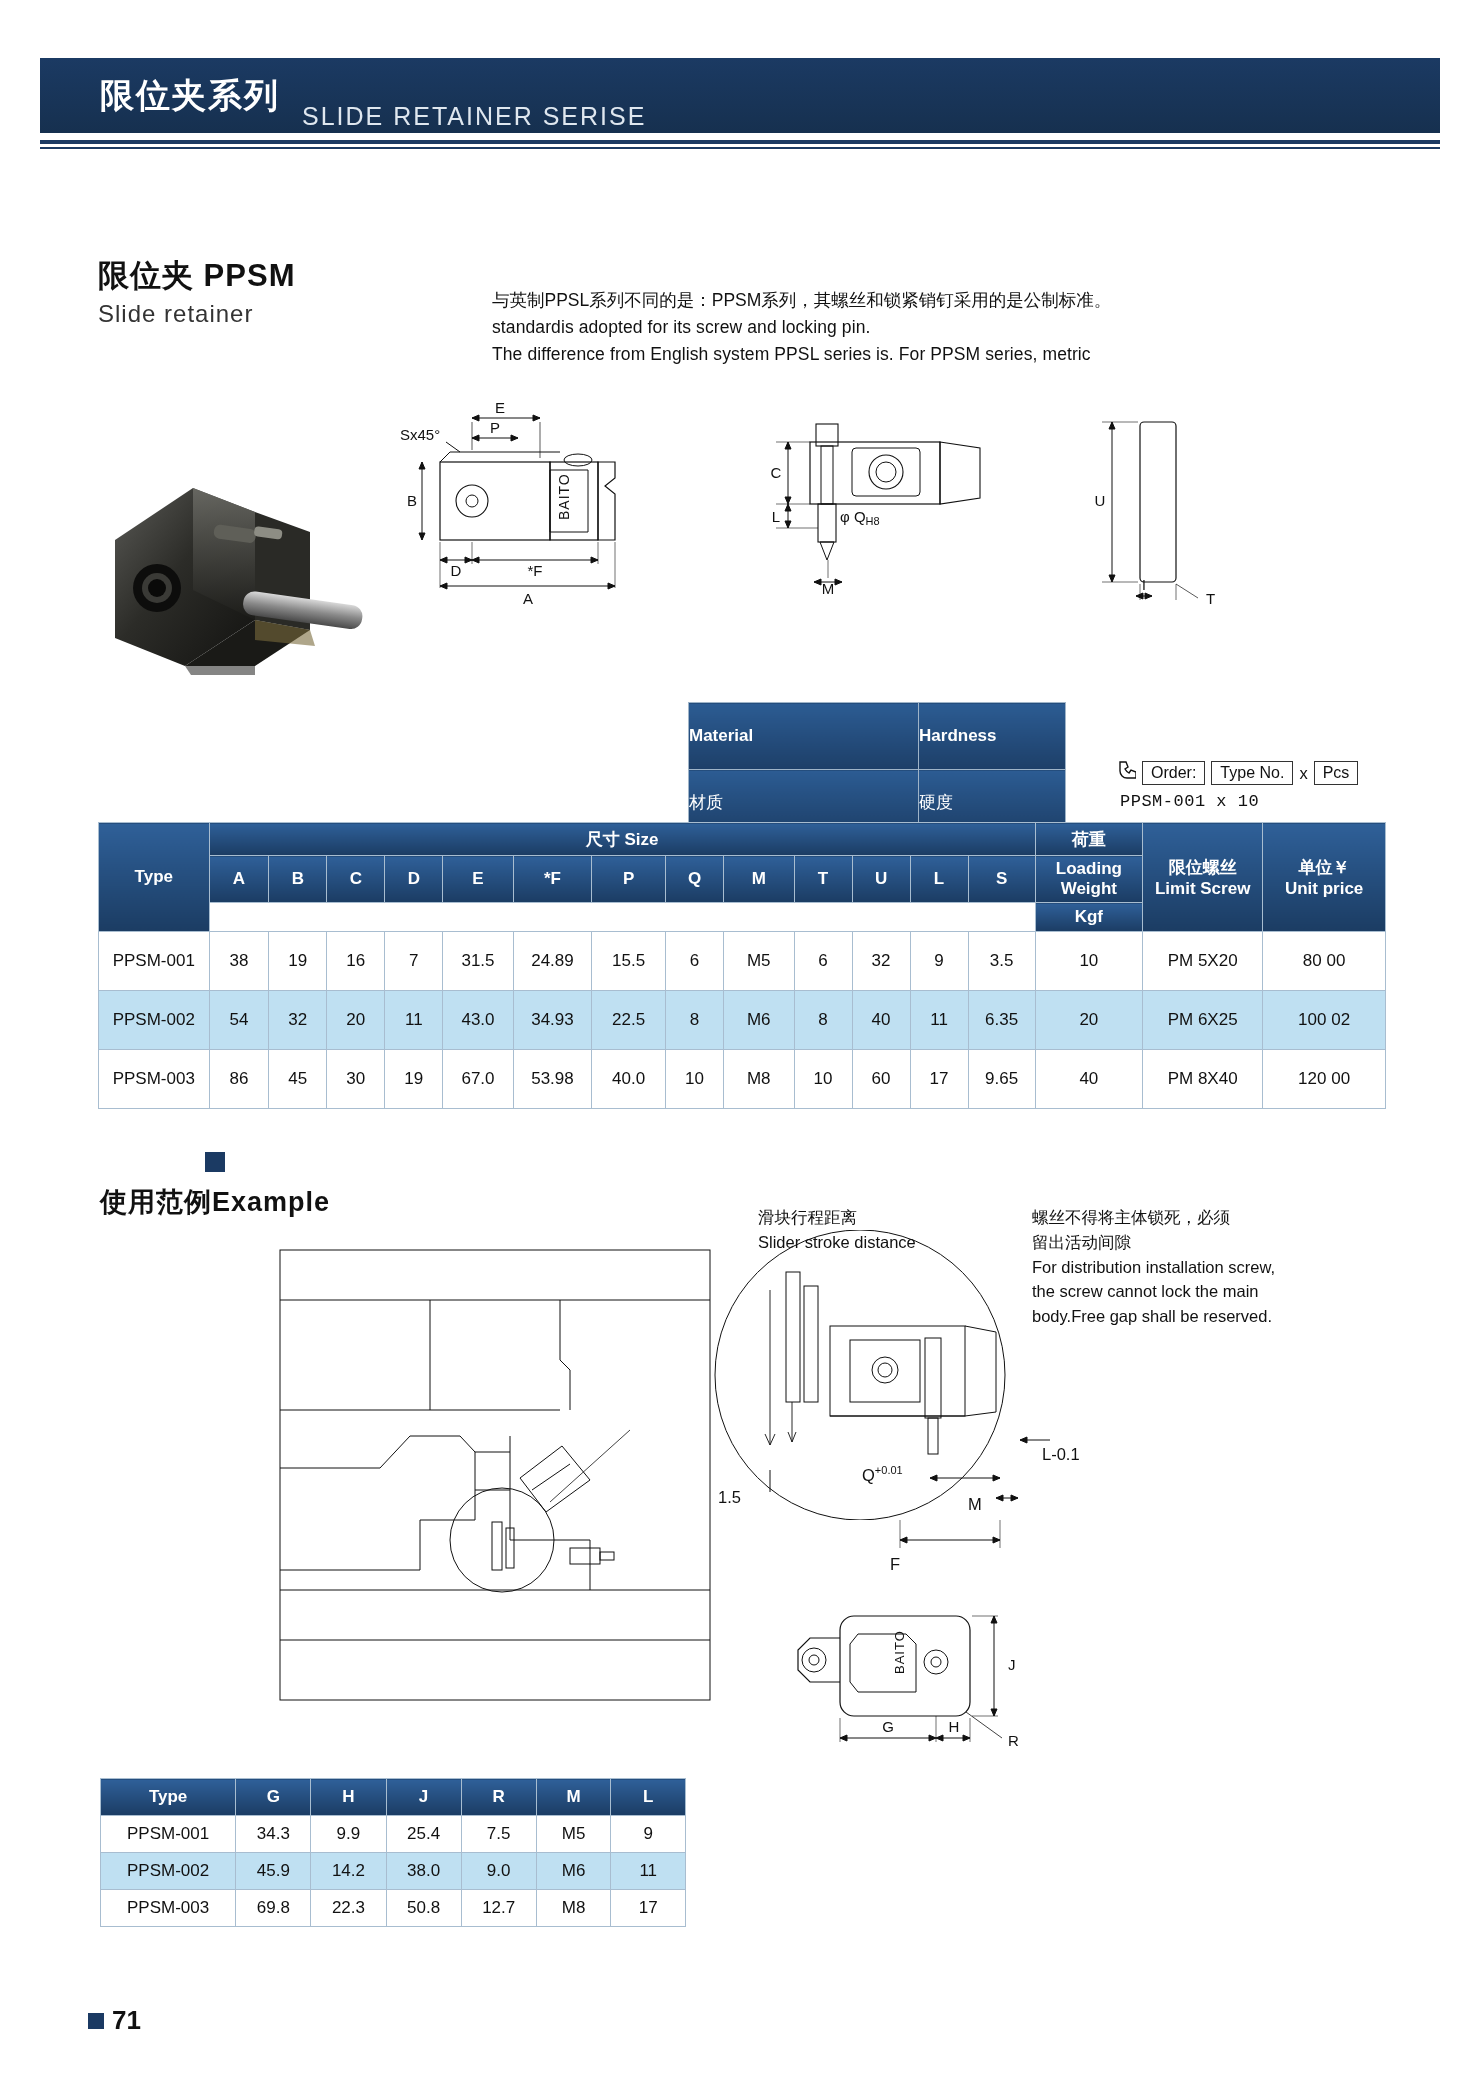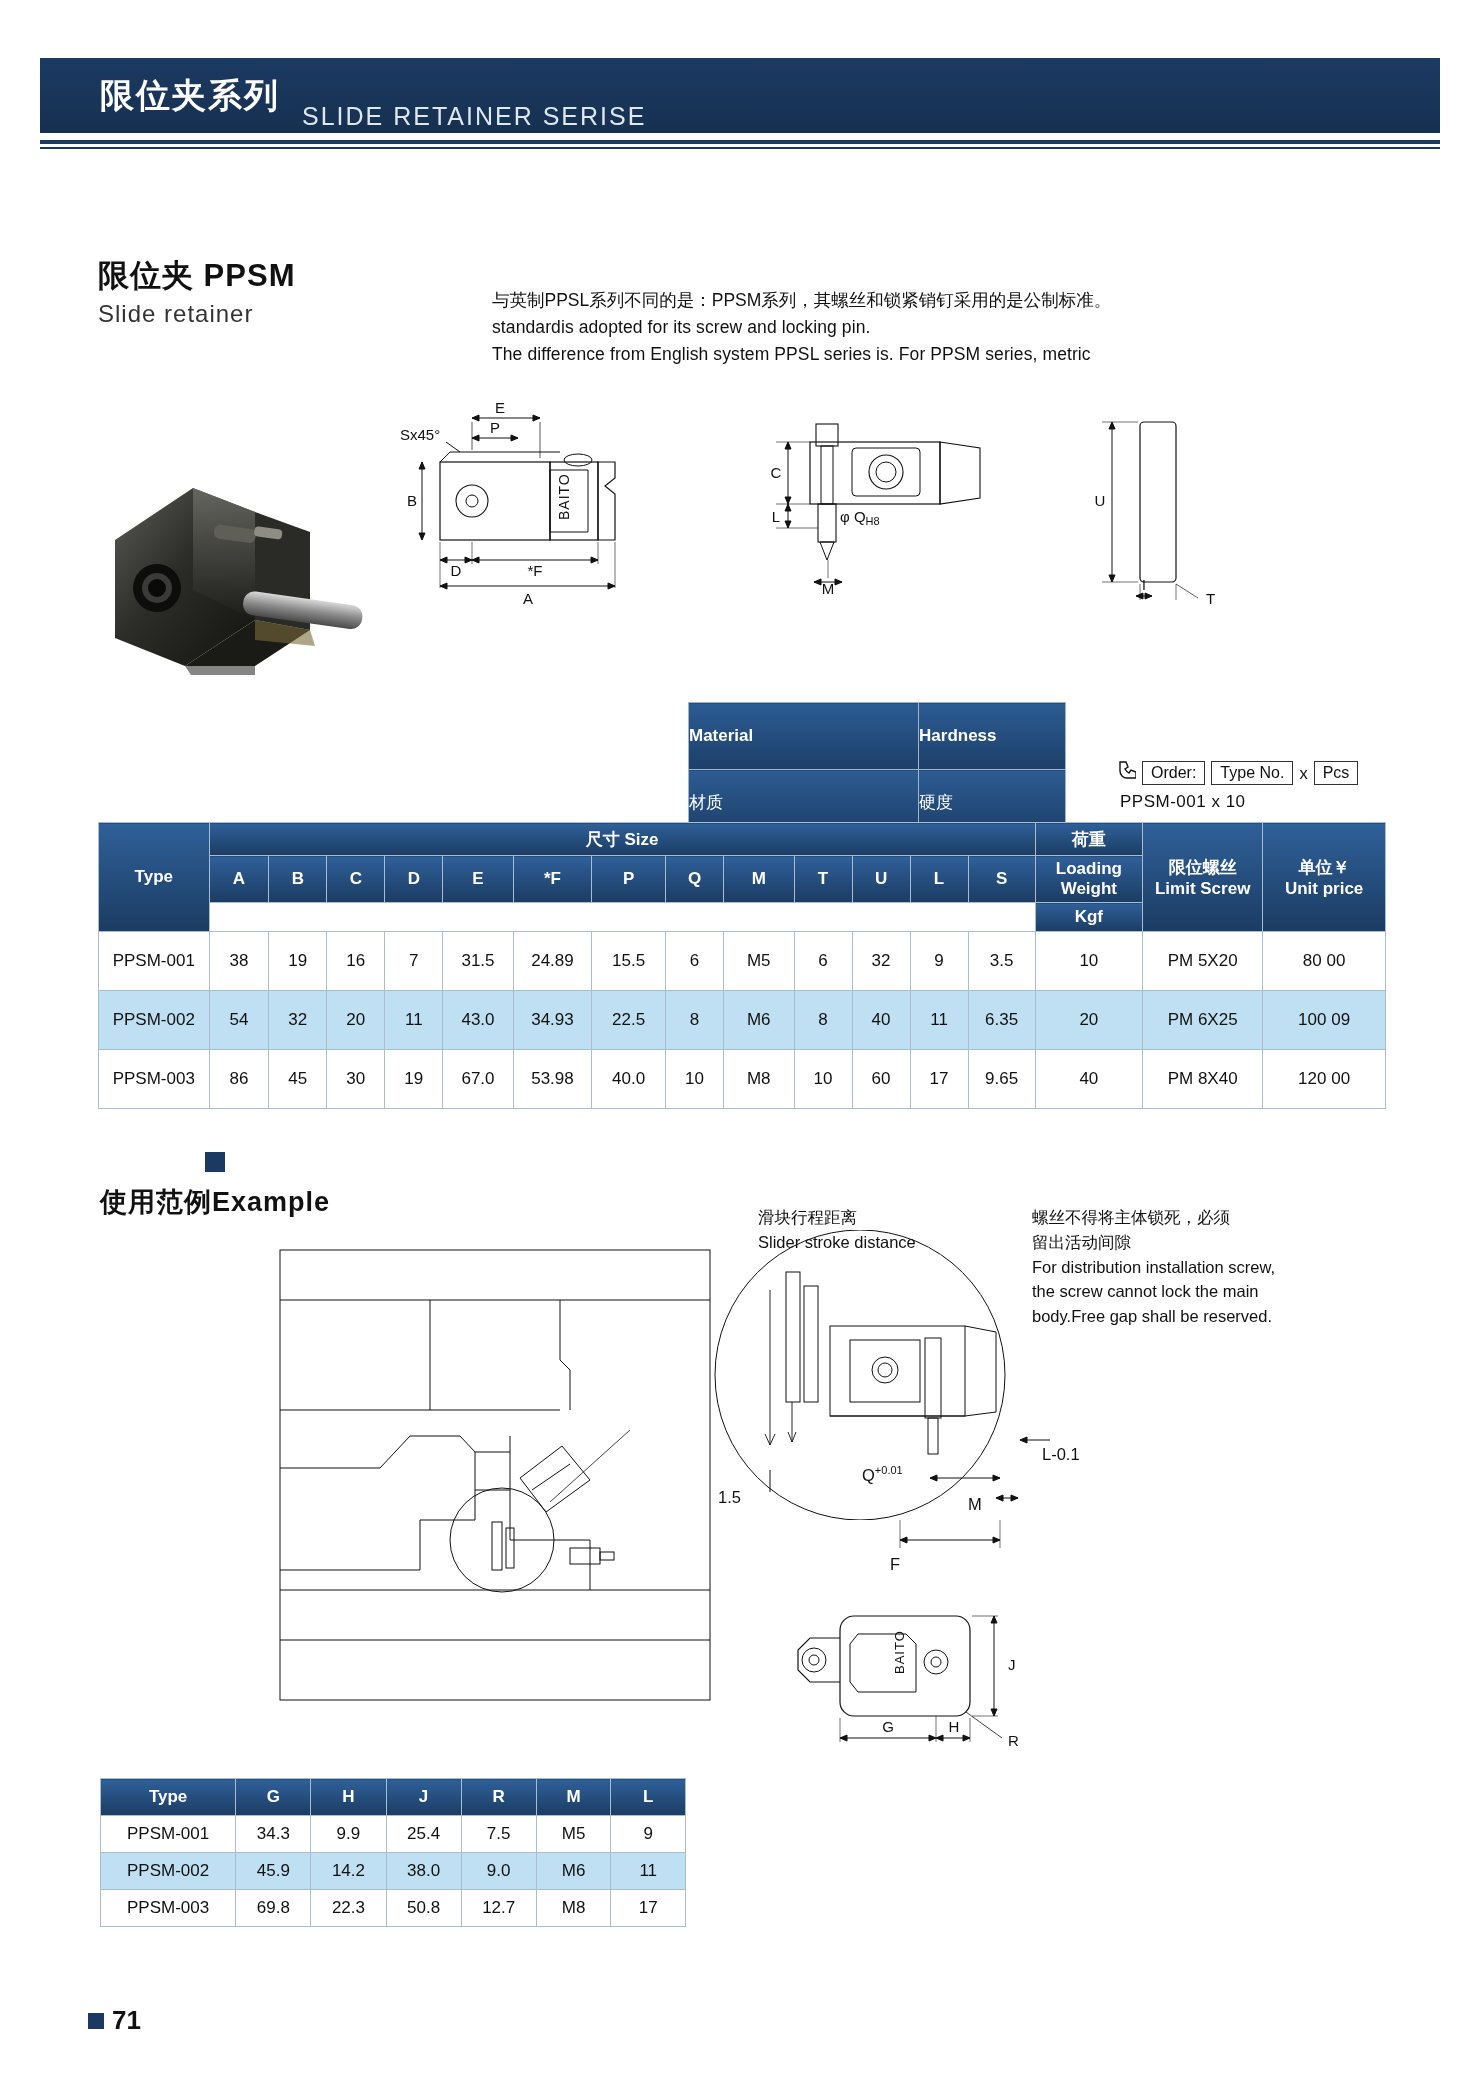--- a/index.html
+++ b/index.html
@@ -59,21 +59,21 @@
   .mat-table thead th{
     background:linear-gradient(to bottom,#2c5c93,#1d3f68);color:#fff;font-weight:bold;height:30px;
   }
   .mat-table .row2 td{background:linear-gradient(to bottom,#2c5c93,#1d3f68);color:#fff;height:28px;}
   .mat-table .row3 td{background:#fff;color:#111;height:30px;font-size:16px;}
 
   
   .order-wrap{position:absolute;left:1118px;top:760px;font-size:16.5px;}
   .order-line1{display:flex;align-items:center;gap:6px;}
   .order-box{border:1px solid #333;padding:2px 8px;font-size:16px;}
-  .order-line2{margin-top:6px;font-size:17px;letter-spacing:.5px;padding-left:2px;}
+  .order-line2{margin-top:6px;font-size:17px;letter-spacing:.5px;padding-left:2px;font-family:Liberation Mono, monospace;}
 
   
   .spec{
     position:absolute;left:98px;top:822px;width:1288px;border-collapse:collapse;font-size:17px;
   }
   .spec th,.spec td{border:1px solid #a8bdd0;text-align:center;}
   .spec thead th{
     background:linear-gradient(to bottom,#2f6099,#1b3c63);color:#fff;font-weight:bold;
   }
   .spec tbody td{height:56px;}
@@ -346,21 +346,21 @@
       <td>34.93</td>
       <td>22.5</td>
       <td>8</td>
       <td>M6</td>
       <td>8</td>
       <td>40</td>
       <td>11</td>
       <td>6.35</td>
       <td>20</td>
       <td>PM 6X25</td>
-      <td>100 09</td>
+      <td>100 02</td>
     </tr>
     <tr>
       <td>PPSM-003</td>
       <td>86</td>
       <td>45</td>
       <td>30</td>
       <td>19</td>
       <td>67.0</td>
       <td>53.98</td>
       <td>40.0</td>

